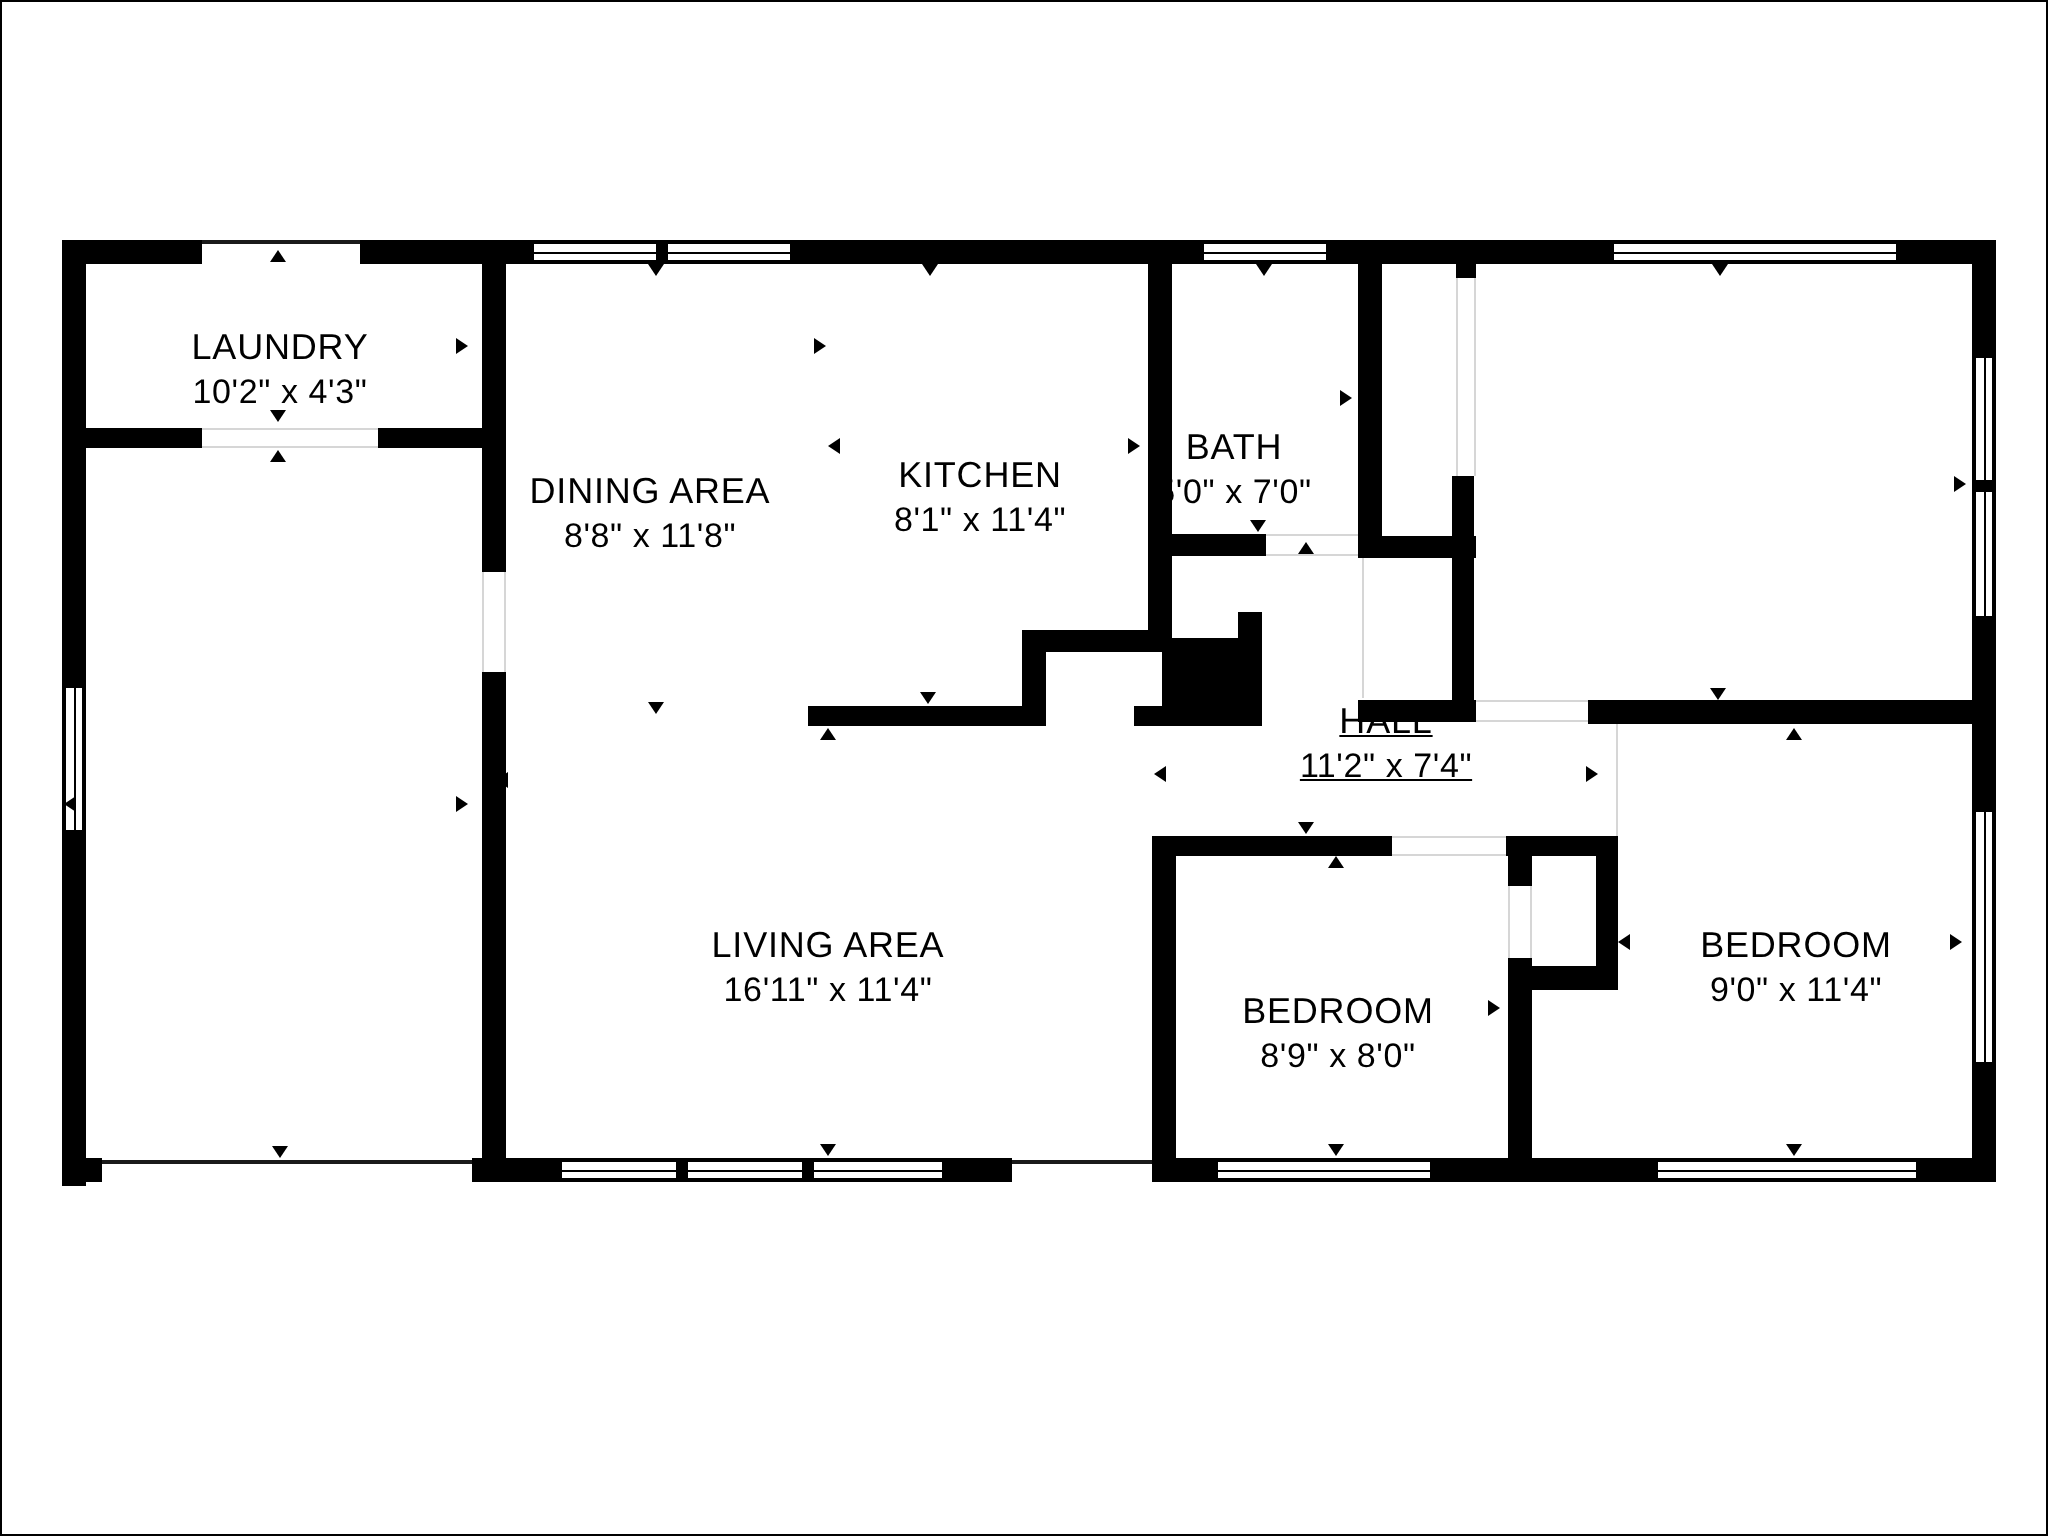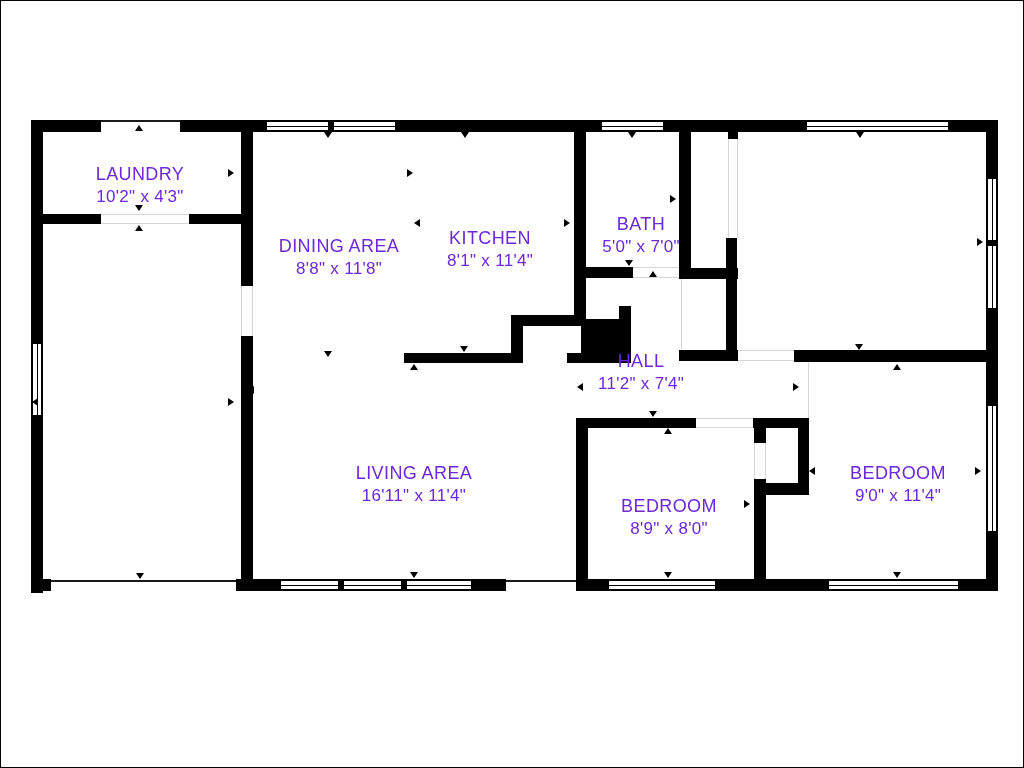--- a/index.html
+++ b/index.html
@@ -21,21 +21,21 @@
          border-top-width:3px;border-bottom-width:3px;box-sizing:border-box;}
   .win-h .wline{position:absolute;left:0;right:0;top:50%;height:1px;margin-top:-0.5px;background:#000;}
   .win-v .wline{position:absolute;top:0;bottom:0;left:50%;width:1px;margin-left:-0.5px;background:#000;}
   .tri{position:absolute;width:0;height:0;}
   .tri.down{border-left:4px solid transparent;border-right:4px solid transparent;border-top:6px solid #000;}
   .tri.up{border-left:4px solid transparent;border-right:4px solid transparent;border-bottom:6px solid #000;}
   .tri.left{border-top:4px solid transparent;border-bottom:4px solid transparent;border-right:6px solid #000;}
   .tri.right{border-top:4px solid transparent;border-bottom:4px solid transparent;border-left:6px solid #000;}
   .room-label{
     position:absolute;transform:translate(-50%,-50%);
-    text-align:center;color:#6d28d9;white-space:nowrap;line-height:21px;
+    text-align:center;color:#000000;white-space:nowrap;line-height:21px;
   }
   .rname{font-size:18px;letter-spacing:0.4px;}
   .rsize{font-size:17px;letter-spacing:0.3px;margin-top:1px;}
 </style>
 </head>
 <body>
 
 <div id="plan">
     <div class="wall" style="left: 30px; top: 119px; width: 70px; height: 12px;"></div>
     <div class="wall" style="left: 179px; top: 119px; width: 84px; height: 12px;"></div>
@@ -172,33 +172,33 @@
     <div class="tri right" style="left: 563px; top: 218px;"></div>
     <div class="tri right" style="left: 669px; top: 194px;"></div>
     <div class="tri right" style="left: 976px; top: 237px;"></div>
     <div class="tri right" style="left: 792px; top: 382px;"></div>
     <div class="tri right" style="left: 743px; top: 499px;"></div>
     <div class="tri right" style="left: 974px; top: 466px;"></div>
     <div class="room-label" style="left: 139px; top: 184px;">
       <div class="rname">LAUNDRY</div>
       <div class="rsize">10'2" x 4'3"</div>
     </div>
-    <div class="room-label" style="left: 338px; top: 256px; text-align: center;">
+    <div class="room-label" style="left: 324px; top: 256px; text-align: center;">
       <div class="rname">DINING AREA</div>
       <div class="rsize">8'8" x 11'8"</div>
     </div>
     <div class="room-label" style="left: 489px; top: 248px;">
       <div class="rname">KITCHEN</div>
       <div class="rsize">8'1" x 11'4"</div>
     </div>
-    <div class="room-label" style="left: 640px; top: 234px;">
+    <div class="room-label" style="left: 616px; top: 234px;">
       <div class="rname">BATH</div>
       <div class="rsize">5'0" x 7'0"</div>
     </div>
-    <div class="room-label" style="left: 640px; top: 371px;">
+    <div class="room-label" style="left: 692px; top: 371px; text-decoration: underline;">
       <div class="rname">HALL</div>
       <div class="rsize">11'2" x 7'4"</div>
     </div>
     <div class="room-label" style="left: 413px; top: 483px;">
       <div class="rname">LIVING AREA</div>
       <div class="rsize">16'11" x 11'4"</div>
     </div>
     <div class="room-label" style="left: 668px; top: 516px;">
       <div class="rname">BEDROOM</div>
       <div class="rsize">8'9" x 8'0"</div>

